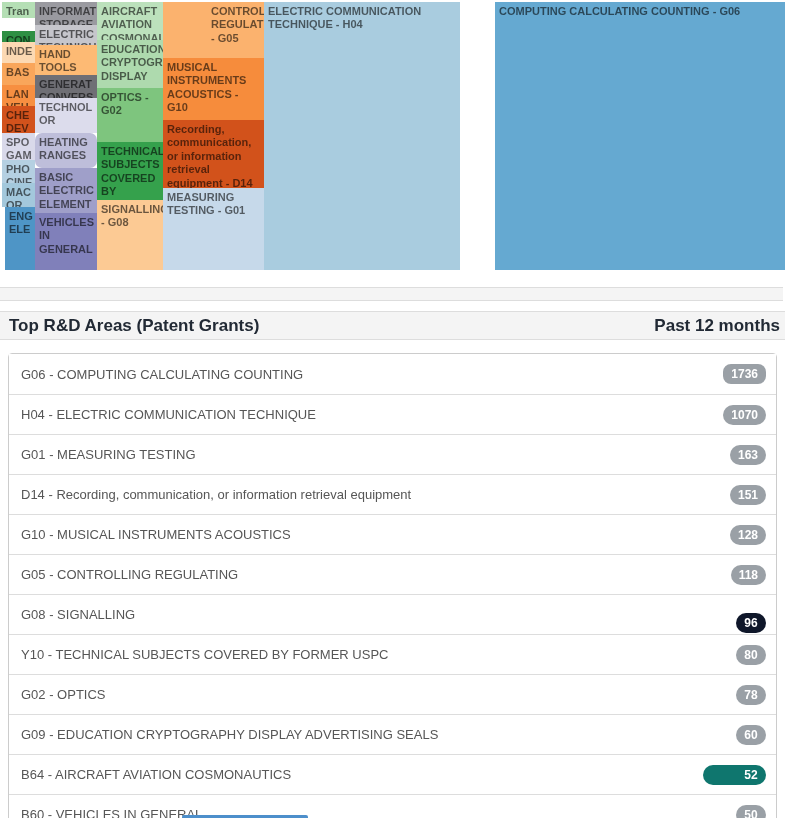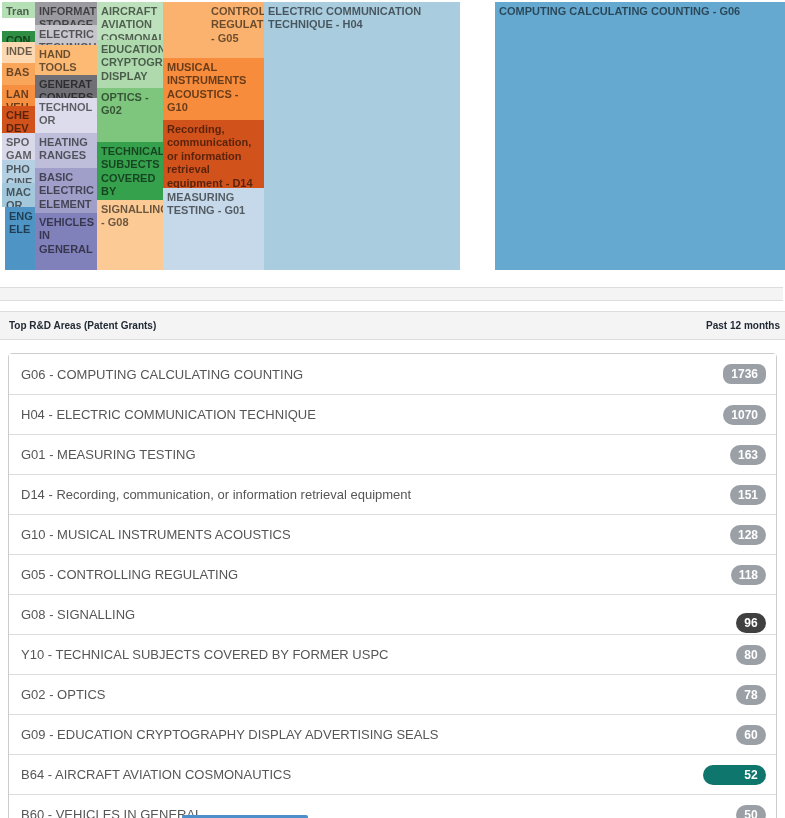--- a/index.html
+++ b/index.html
@@ -40,21 +40,21 @@
     left:0; top:311px;
     width:785px; height:29px;
     background:#f4f4f4;
     border-top:1px solid #dddddd;
     border-bottom:1px solid #dddddd;
     box-sizing:border-box;
     display:flex;
     align-items:center;
     justify-content:space-between;
     padding:0 5px 0 9px;
-    font-size:10px;
+    font-size:17px;
     font-weight:bold;
     color:#222a35;
   }
   
   .list-panel{
     position:absolute;
     left:8px; top:353px;
     width:769px;
     box-sizing:border-box;
     border:1px solid #cccccc;
@@ -111,21 +111,21 @@
     <div class="tm-cell" style="left: 2px; top: 106px; width: 33px; height: 27px; background: rgb(210, 82, 28);">CHE DEV</div>
     <div class="tm-cell" style="left: 2px; top: 133px; width: 33px; height: 27px; background: rgb(217, 217, 234);">SPO GAM</div>
     <div class="tm-cell" style="left: 2px; top: 160px; width: 33px; height: 23px; background: rgb(181, 208, 226);">PHO CINE</div>
     <div class="tm-cell" style="left: 2px; top: 183px; width: 33px; height: 24px; background: rgb(163, 200, 220);">MAC OR</div>
     <div class="tm-cell" style="left: 5px; top: 207px; width: 33px; height: 63px; background: rgb(78, 149, 198);">ENG ELE</div>
     <div class="tm-cell" style="left: 35px; top: 2px; width: 62px; height: 23px; background: rgb(154, 154, 160);">INFORMAT STORAGE</div>
     <div class="tm-cell" style="left: 35px; top: 25px; width: 62px; height: 20px; background: rgb(198, 198, 204);">ELECTRIC TECHNIQU</div>
     <div class="tm-cell" style="left: 35px; top: 45px; width: 70px; height: 30px; background: #fdba74;">HAND TOOLS</div>
     <div class="tm-cell" style="left: 35px; top: 75px; width: 62px; height: 23px; background: rgb(111, 111, 117);">GENERAT CONVERS</div>
     <div class="tm-cell" style="left: 35px; top: 98px; width: 62px; height: 35px; background: rgb(220, 220, 236);">TECHNOL OR</div>
-    <div class="tm-cell" style="left: 35px; top: 133px; width: 62px; height: 35px; background: rgb(190, 190, 218);">HEATING RANGES</div>
+    <div class="tm-cell" style="left: 35px; top: 133px; width: 62px; height: 35px; background: rgb(190, 190, 218); border-radius: 7px;">HEATING RANGES</div>
     <div class="tm-cell" style="left: 35px; top: 168px; width: 62px; height: 45px; background: rgb(159, 159, 201);">BASIC ELECTRIC ELEMENT</div>
     <div class="tm-cell" style="left: 35px; top: 213px; width: 62px; height: 57px; background: rgb(128, 128, 186);">VEHICLES IN GENERAL</div>
     <div class="tm-cell" style="left: 97px; top: 2px; width: 66px; height: 38px; background: rgb(188, 225, 188);">AIRCRAFT AVIATION COSMONAU</div>
     <div class="tm-cell" style="left: 97px; top: 40px; width: 66px; height: 48px; background: rgb(174, 218, 174);">EDUCATION CRYPTOGR DISPLAY</div>
     <div class="tm-cell" style="left: 97px; top: 88px; width: 66px; height: 54px; background: rgb(126, 197, 126);">OPTICS - G02</div>
     <div class="tm-cell" style="left: 97px; top: 142px; width: 66px; height: 58px; background: rgb(53, 161, 76);">TECHNICAL SUBJECTS COVERED BY</div>
     <div class="tm-cell" style="left: 97px; top: 200px; width: 66px; height: 70px; background: rgb(252, 202, 148);">SIGNALLING - G08</div>
     <div class="tm-cell" style="left: 163px; top: 2px; width: 101px; height: 56px; background: rgb(251, 178, 110); padding-left: 48px;">CONTROLLING REGULATING - G05</div>
     <div class="tm-cell" style="left: 163px; top: 58px; width: 101px; height: 62px; background: rgb(246, 140, 60);">MUSICAL INSTRUMENTS ACOUSTICS - G10</div>
     <div class="tm-cell" style="left: 163px; top: 120px; width: 101px; height: 68px; background: rgb(210, 82, 27);">Recording, communication, or information retrieval equipment - D14</div>
@@ -161,21 +161,21 @@
     <div class="list-row">
       <span class="lbl">G10 - MUSICAL INSTRUMENTS ACOUSTICS</span>
       <span class="badge" style="background: rgb(154, 160, 166);">128</span>
     </div>
     <div class="list-row">
       <span class="lbl">G05 - CONTROLLING REGULATING</span>
       <span class="badge" style="background: rgb(154, 160, 166);">118</span>
     </div>
     <div class="list-row">
       <span class="lbl">G08 - SIGNALLING</span>
-      <span class="badge" style="background: #404040; margin-top: 16px;">96</span>
+      <span class="badge" style="background: #0f172a; margin-top: 16px;">96</span>
     </div>
     <div class="list-row">
       <span class="lbl">Y10 - TECHNICAL SUBJECTS COVERED BY FORMER USPC</span>
       <span class="badge" style="background: rgb(154, 160, 166);">80</span>
     </div>
     <div class="list-row">
       <span class="lbl">G02 - OPTICS</span>
       <span class="badge" style="background: rgb(154, 160, 166);">78</span>
     </div>
     <div class="list-row">

